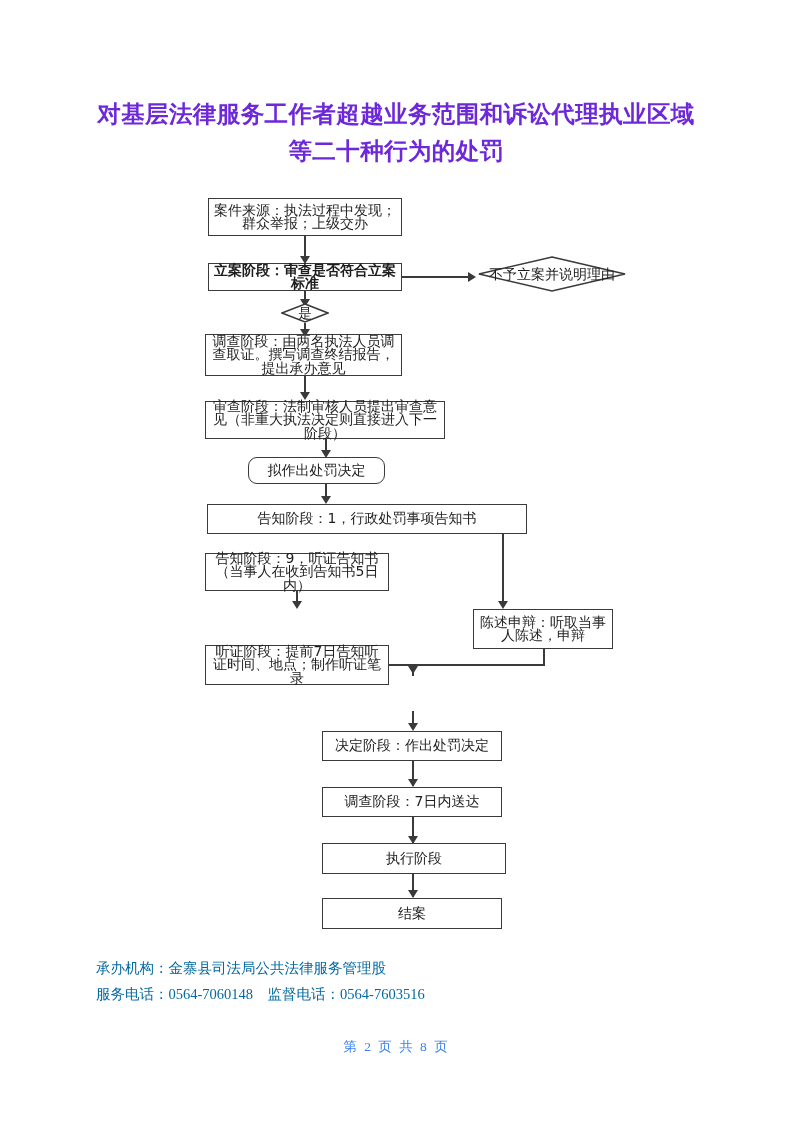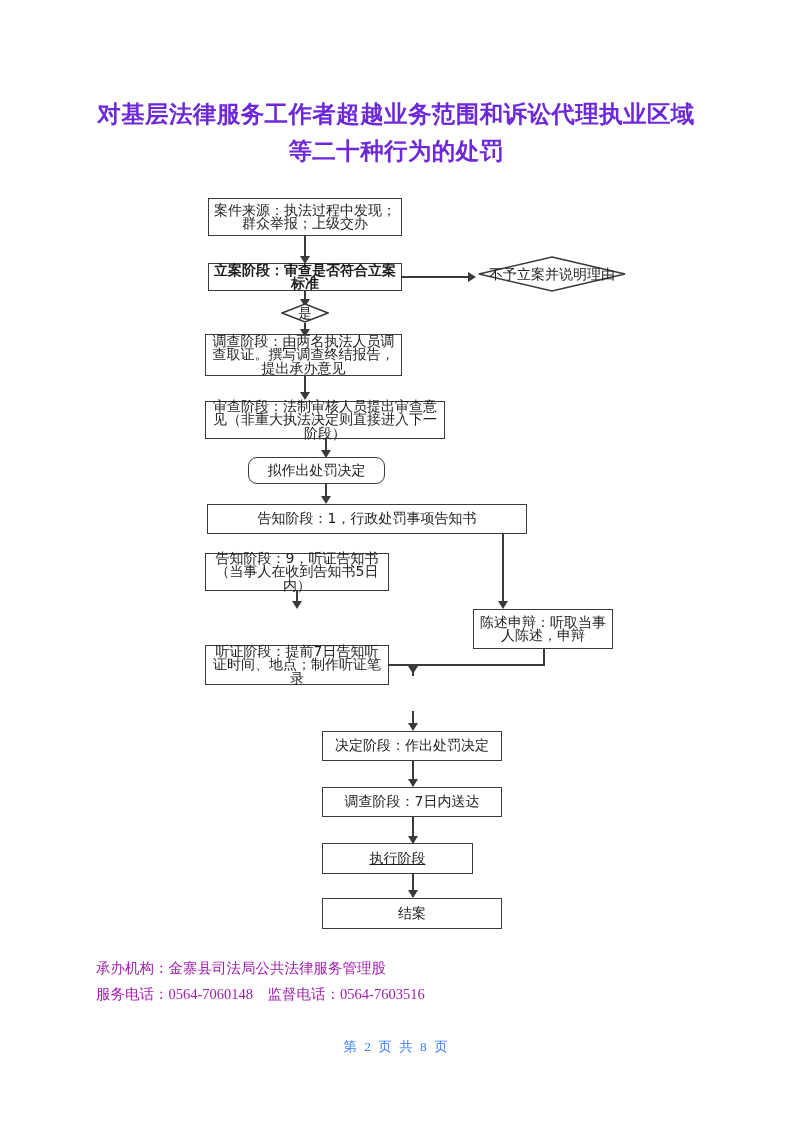--- a/index.html
+++ b/index.html
@@ -115,21 +115,21 @@
   }
 
   
   .footer-info {
     position: absolute;
     left: 96px;
     top: 955px;
     font-family: "Liberation Serif", "DejaVu Serif", serif;
     font-size: 14.5px;
     line-height: 26px;
-    color: #a21caf;
+    color: #0369a1;
   }
   .footer-info div { white-space: pre; }
 
   .page-number {
     position: absolute;
     left: 0;
     top: 1038px;
     width: 793px;
     text-align: center;
     font-family: "Liberation Serif", "DejaVu Serif", serif;
@@ -244,21 +244,21 @@
     <div class="vline" style="left:412px; top:761px; height:25px;"></div>
     <div class="arrow-down" style="left:408px; top:779px;"></div>
 
     <div class="node" style="left:322px; top:787px; width:180px; height:30px;">
       <span class="txt">调查阶段：7日内送达</span>
     </div>
 
     <div class="vline" style="left:412px; top:817px; height:26px;"></div>
     <div class="arrow-down" style="left:408px; top:836px;"></div>
 
-    <div class="node" style="left:322px; top:843px; width:151px; height:31px;text-decoration:underline;">
+    <div class="node" style="left:322px; top:843px; width:184px; height:31px;">
       <span class="txt">执行阶段</span>
     </div>
 
     <div class="vline" style="left:412px; top:874px; height:23px;"></div>
     <div class="arrow-down" style="left:408px; top:890px;"></div>
 
     <div class="node" style="left:322px; top:898px; width:180px; height:31px;">
       <span class="txt">结案</span>
     </div>
 

